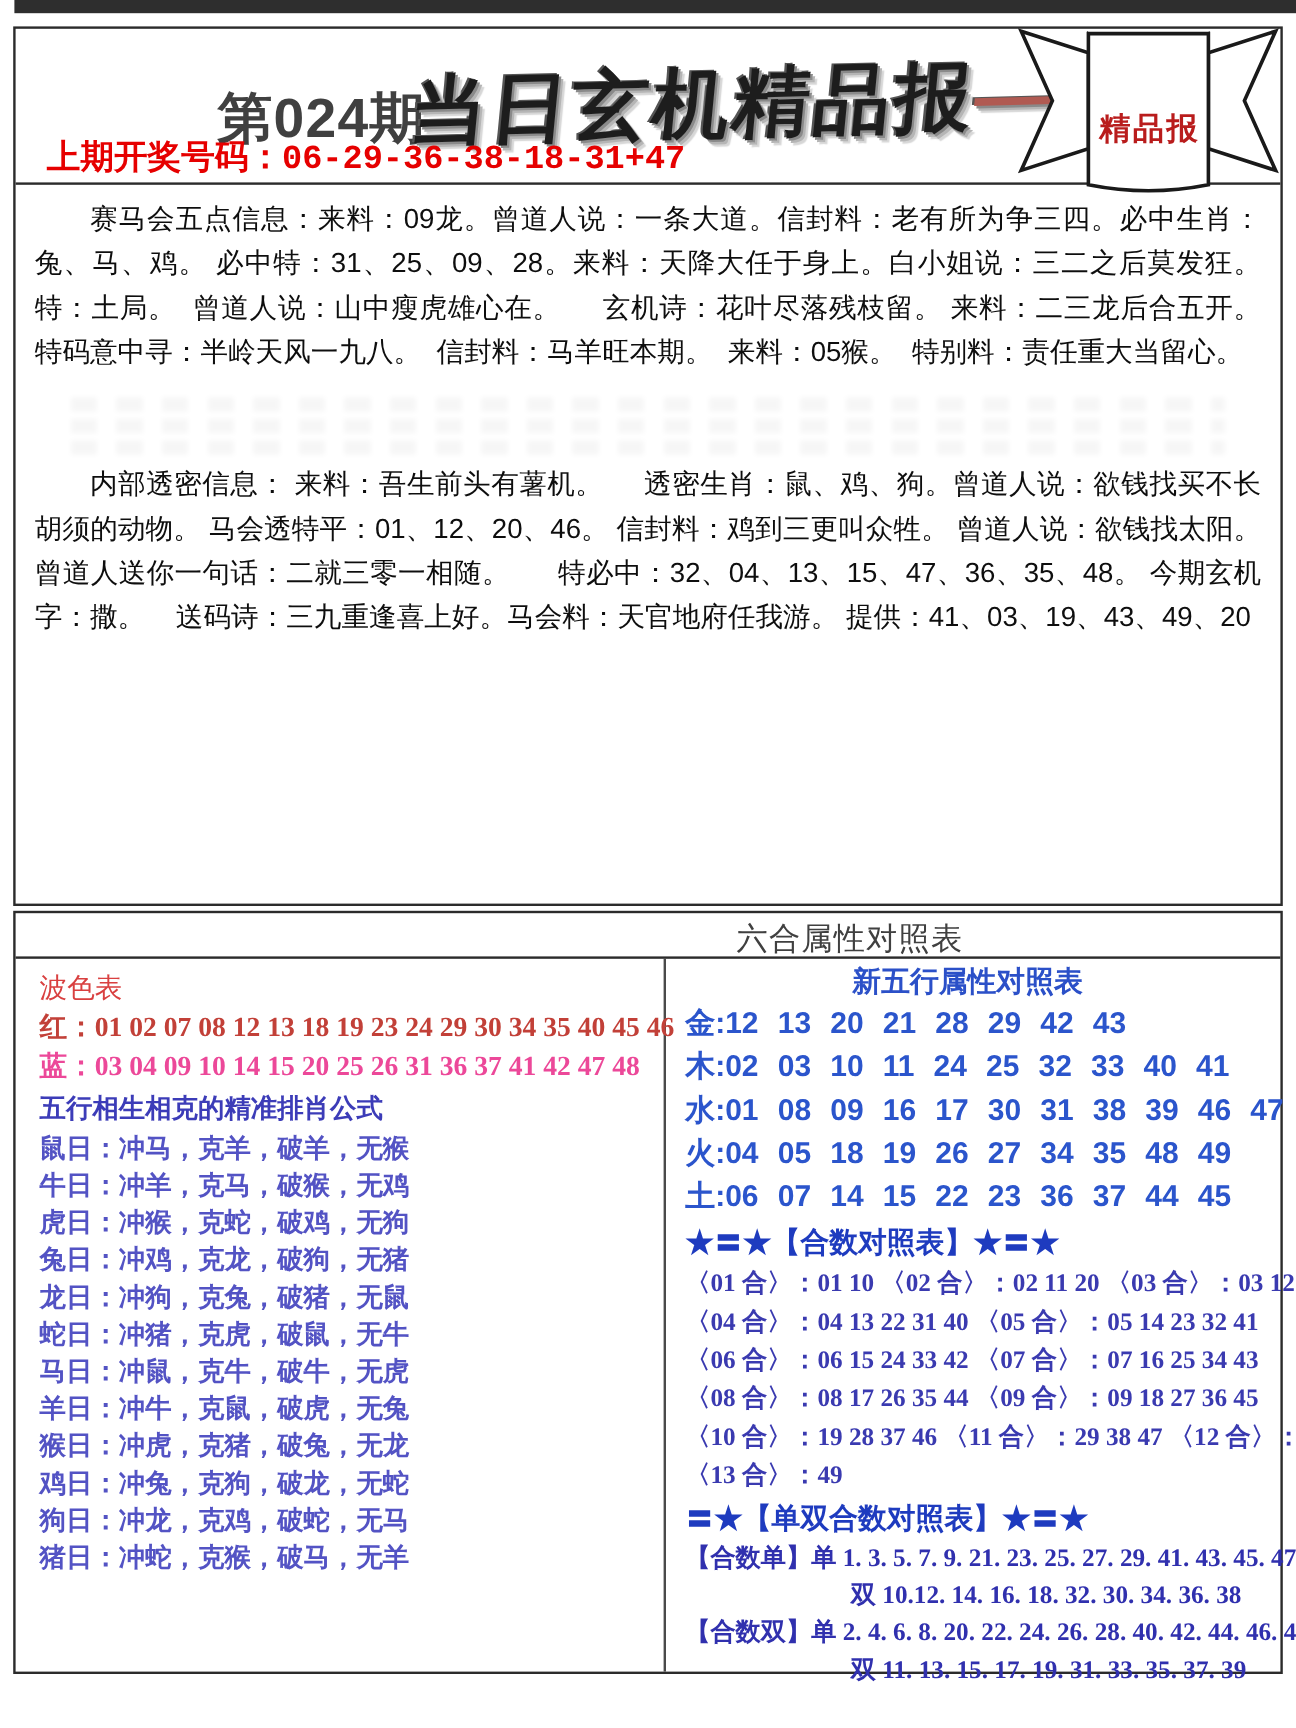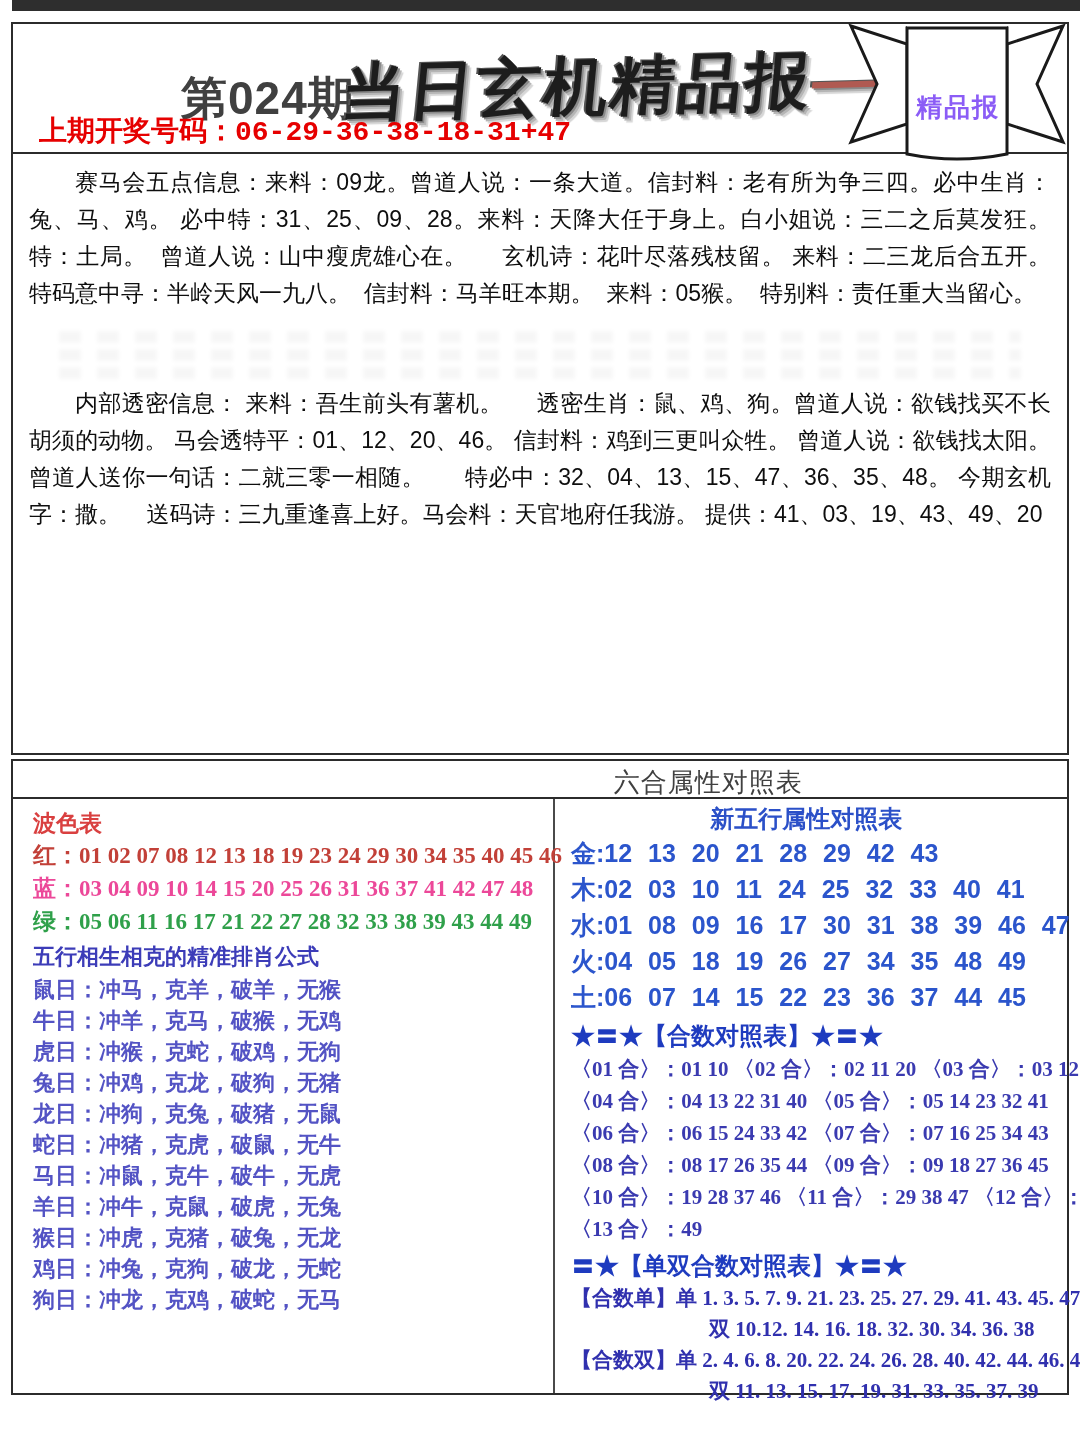--- a/index.html
+++ b/index.html
@@ -13,36 +13,36 @@
   .issue{position:absolute;left:168px;top:44px;font-size:46px;font-weight:bold;color:#404040;letter-spacing:1px;}
   .masthead3d{position:absolute;left:330px;top:18px;font-size:64px;font-weight:900;
       letter-spacing:3px;color:#1d1d1d;transform:skewX(-7deg) rotate(-1.5deg);
       text-shadow:2px 2px 0 #8a8a8a,4px 4px 0 #b5b5b5,6px 6px 1px #d6d6d6,-2px -1px 0 #555;
       white-space:nowrap;z-index:1;}
   .masthead3d .suffix{color:#b05a52;}
   .lastdraw{position:absolute;left:26px;top:88px;font-size:28px;font-weight:bold;color:#e60000;white-space:nowrap;z-index:3;font-family:Liberation Mono, monospace;}
   
   .ribbon{position:absolute;left:843px;top:12px;width:228px;height:152px;z-index:4;}
   .ribbon-label{position:absolute;left:64px;top:78px;width:102px;text-align:center;
-      font-size:26px;font-weight:bold;color:#8b5cf6;letter-spacing:2px;}
+      font-size:26px;font-weight:bold;color:#b91c1c;letter-spacing:2px;}
   
   .paras{padding:10px 16px 0 16px;}
   .para{font-size:23px;line-height:37px;font-weight:normal;color:#0e0e0e;
         margin:0 0 19px 0;text-align:justify;white-space:pre-wrap;}
   .indent{text-indent:2em;}
   .ghost{height:12px;margin:0 30px 6px 30px;filter:blur(2px);opacity:.5;
      background:repeating-linear-gradient(90deg,rgba(0,0,0,.07) 0 22px,transparent 22px 38px);}
   
   .box-bottom{left:11px;top:759px;width:1054px;height:632px;}
   .band{position:relative;height:36px;border-bottom:2px solid #2b2b2b;}
   .band-title{position:absolute;left:57%;top:4px;font-size:26px;font-weight:normal;color:#404040;letter-spacing:1px;}
   .cols{display:flex;height:594px;}
   .col-left{width:542px;border-right:2px solid #4a4a4a;padding:8px 10px 0 20px;box-sizing:border-box;}
   .col-right{flex:1;padding:4px 6px 0 16px;box-sizing:border-box;}
-  .wave-title{font-size:23px;font-weight:bold;color:#d94040;line-height:32px;}
+  .wave-title{font-size:23px;font-weight:normal;color:#d94040;line-height:32px;}
   .wave-row{font-family:"Liberation Serif", serif;font-size:23px;font-weight:bold;line-height:33px;white-space:nowrap;}
   .wave-red{color:#c24038;}
   .wave-blue{color:#ec4899;}
   .wave-green{color:#2fa04a;}
   .formula-title{font-size:22px;font-weight:bold;color:#3c3cb8;line-height:34px;margin-top:2px;}
   .zodiac-row{font-size:22px;font-weight:bold;color:#5353c4;line-height:31px;white-space:nowrap;}
   .fe-title{font-size:24px;font-weight:bold;color:#2b50c8;text-align:center;line-height:32px;padding-right:90px;}
   .fe-row{font-size:25px;font-weight:bold;color:#2b55cc;line-height:36px;word-spacing:9px;white-space:nowrap;}
   .hs-title{font-size:24px;font-weight:bold;color:#1e3bbf;line-height:34px;margin-top:4px;}
   .hs-row{font-family:"Liberation Serif", serif;font-size:21px;font-weight:bold;color:#3a3ab0;line-height:32px;white-space:nowrap;}
@@ -84,33 +84,33 @@
 <div class="box box-bottom">
   <div class="band">
     <span class="band-title">六合属性对照表</span>
   </div>
   <div class="cols">
 
     <div class="col-left">
       <div class="wave-title">波色表</div>
       <div class="wave-row wave-red">红：01 02 07 08 12 13 18 19 23 24 29 30 34 35 40 45 46</div>
       <div class="wave-row wave-blue">蓝：03 04 09 10 14 15 20 25 26 31 36 37 41 42 47 48</div>
-      <div class="wave-row wave-green">绿：05 06 11 16 17 21 22 27 28 32 33 38 39 43 44 49</div>
       <div class="formula-title">五行相生相克的精准排肖公式</div>
       <div class="zodiac-row">鼠日：冲马，克羊，破羊，无猴</div>
       <div class="zodiac-row">牛日：冲羊，克马，破猴，无鸡</div>
       <div class="zodiac-row">虎日：冲猴，克蛇，破鸡，无狗</div>
       <div class="zodiac-row">兔日：冲鸡，克龙，破狗，无猪</div>
       <div class="zodiac-row">龙日：冲狗，克兔，破猪，无鼠</div>
       <div class="zodiac-row">蛇日：冲猪，克虎，破鼠，无牛</div>
       <div class="zodiac-row">马日：冲鼠，克牛，破牛，无虎</div>
       <div class="zodiac-row">羊日：冲牛，克鼠，破虎，无兔</div>
       <div class="zodiac-row">猴日：冲虎，克猪，破兔，无龙</div>
       <div class="zodiac-row">鸡日：冲兔，克狗，破龙，无蛇</div>
       <div class="zodiac-row">狗日：冲龙，克鸡，破蛇，无马</div>
+      <div class="zodiac-row">猪日：冲蛇，克猴，破马，无羊</div>
     </div>
 
     <div class="col-right">
       <div class="fe-title">新五行属性对照表</div>
       <div class="fe-row">金:12 13 20 21 28 29 42 43</div>
       <div class="fe-row">木:02 03 10 11 24 25 32 33 40 41</div>
       <div class="fe-row">水:01 08 09 16 17 30 31 38 39 46 47</div>
       <div class="fe-row">火:04 05 18 19 26 27 34 35 48 49</div>
       <div class="fe-row">土:06 07 14 15 22 23 36 37 44 45</div>
       <div class="hs-title">★〓★【合数对照表】★〓★</div>

